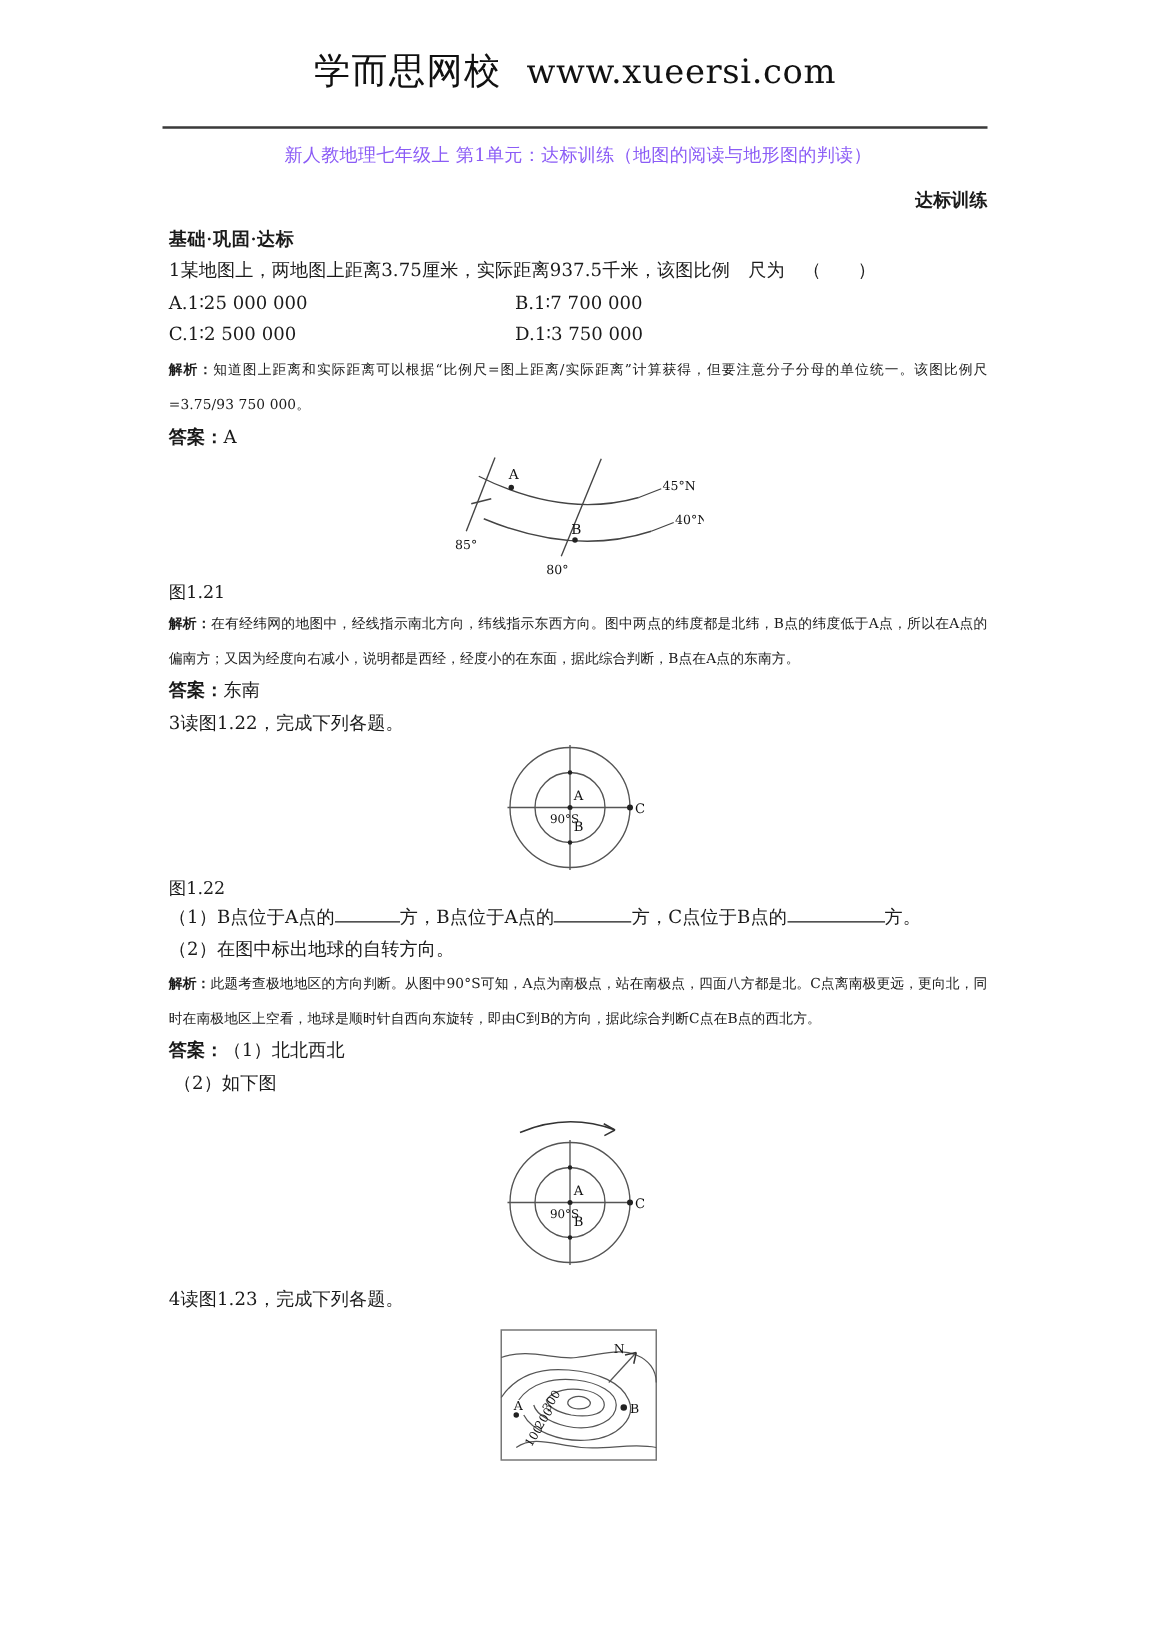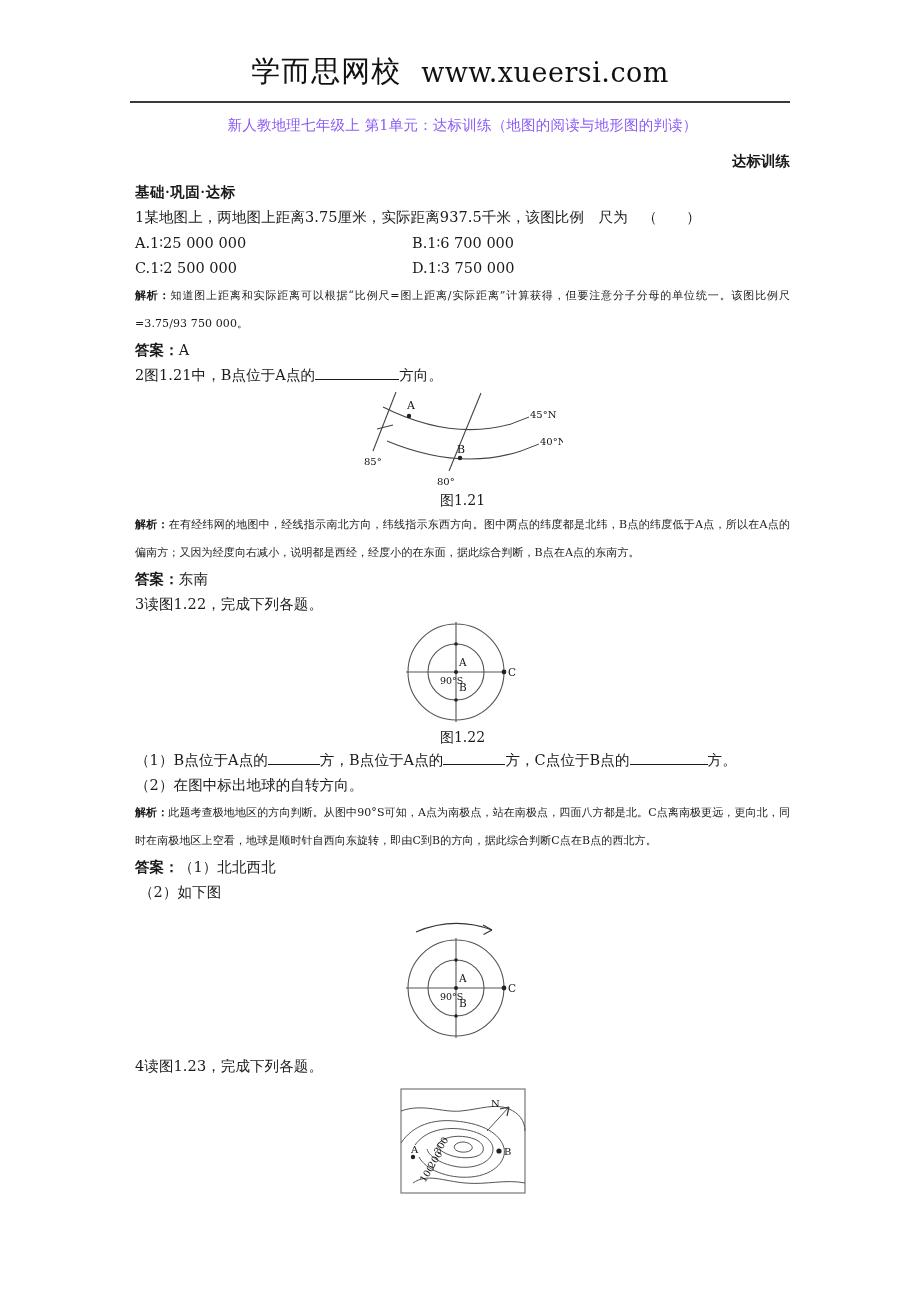--- a/index.html
+++ b/index.html
@@ -20,21 +20,21 @@
     position: absolute;
     left: 0; top: 0;
     width: 920px;
     height: 1302px;
   }
 
   
   .logo-row {
     position: absolute;
     left: 0;
-    top: 52px;
+    top: 37px;
     width: 920px;
     text-align: center;
     white-space: nowrap;
   }
   .logo-cn {
     font-family: "DejaVu Sans", "Liberation Sans", sans-serif;
     font-size: 29px;
     letter-spacing: 1px;
     color: #111;
     vertical-align: middle;
@@ -118,21 +118,20 @@
     height: 25.5px;
   }
   .choice-a { display: inline-block; width: 277px; }
 
   .blank-s { display: inline-block; width: 52px; border-bottom: 1px solid #1a1a1a; height: 14px; }
   .blank-m { display: inline-block; width: 62px; border-bottom: 1px solid #1a1a1a; height: 14px; }
   .blank-l { display: inline-block; width: 78px; border-bottom: 1px solid #1a1a1a; height: 14px; }
   .blank-q2 { display: inline-block; width: 84px; border-bottom: 1px solid #1a1a1a; height: 14px; }
 
   .fig-caption {
-    text-align: center;
     font-size: 14px;
     line-height: 22px;
   }
   .fig-center { display: flex; justify-content: center; }
 
   .indent { padding-left: 4px; }
 
   
   .figbox { position: relative; }
   .figbox svg { display: block; }
@@ -153,29 +152,28 @@
   <div class="doc">
 
     <div class="doc-title">新人教地理七年级上 第1单元：达标训练（地图的阅读与地形图的判读）</div>
 
     <div class="section-title">达标训练</div>
 
     <div class="cat-title">基础·巩固·达标</div>
 
     <p class="line">1某地图上，两地图上距离3.75厘米，实际距离937.5千米，该图比例　尺为　（　　）</p>
     <div class="choices">
-      <span class="choice-a">A.1∶25 000 000</span><span>B.1∶6 700 000</span>
+      <span class="choice-a">A.1∶25 000 000</span><span>B.1∶7 700 000</span>
     </div>
     <div class="choices">
       <span class="choice-a">C.1∶2 500 000</span><span>D.1∶3 750 000</span>
     </div>
     <p class="para"><span class="lbl">解析：</span><span>知道图上距离和实际距离可以根据“比例尺=图上距离/实际距离”计算获得，但要注意分子分母的单位统一。该图比例尺=3.75/93 750 000。</span></p>
     <p class="line"><span class="lbl">答案：</span><span>A</span></p>
 
-    <p class="line"><span>2图1.21中，B点位于A点的</span><span class="blank-q2"></span><span>方向。</span></p>
 
     <div class="fig-center">
       <div class="figbox">
         <svg width="200" height="100" viewBox="0 0 200 100">
           <g fill="none" stroke="#444" stroke-width="1.1">
 
             <path d="M20,18 Q88,52 148,35"></path>
 
             <path d="M24,52 Q96,82 158,62"></path>
 

